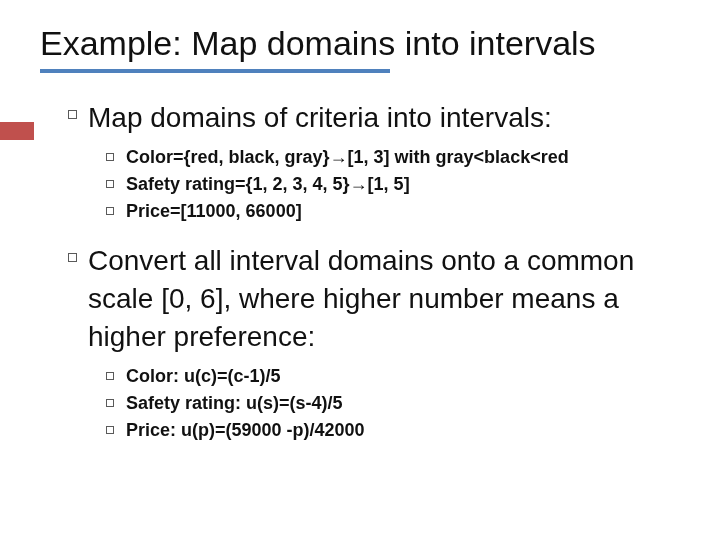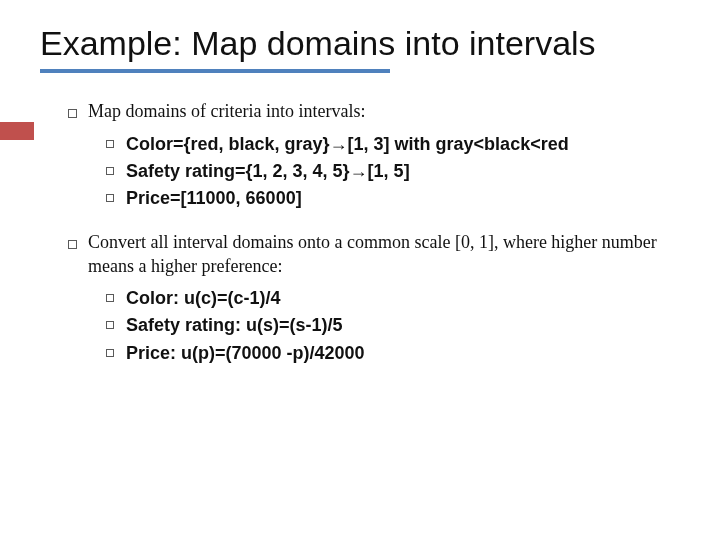--- a/index.html
+++ b/index.html
@@ -3,21 +3,21 @@
 <meta charset="utf-8">
 <style>
   * { margin: 0; padding: 0; box-sizing: border-box; }
   html, body { width: 720px; height: 540px; background: #fff; font-family: Arial, Helvetica, sans-serif; color: #111; }
   .slide { width: 720px; height: 540px; position: relative; padding: 24px 20px 20px 40px; }
   .title-block { margin-bottom: 6px; }
   .title { font-size: 34px; line-height: 1.15; font-weight: 400; letter-spacing: 0px; }
   .title-rule { height: 4px; background: #4f81bd; width: 350px; margin-top: 6px; }
   .accent-bar { position: absolute; left: 0; top: 122px; width: 34px; height: 18px; background: #c0504d; }
   .content { margin-top: 26px; padding-left: 28px; }
-  .l1 { font-size: 18px; line-height: 1.35; margin-bottom: 8px; display: flex; font-family: Liberation Serif, serif; }
+  .l1 { font-size: 28px; line-height: 1.35; margin-bottom: 8px; display: flex; }
   .l1 .bullet { width: 20px; flex: 0 0 20px; font-size: 14px; padding-top: 6px; }
   .l1 .txt { flex: 1; }
   .sub { padding-left: 38px; margin-top: 4px; font-weight: bold; }
   .l2 { font-size: 18px; line-height: 1.4; margin-bottom: 2px; display: flex; }
   .l2 .bullet { width: 20px; flex: 0 0 20px; font-size: 12px; padding-top: 4px; }
   .l2 .txt { flex: 1; }
   .square-open { display:inline-block; width:9px; height:9px; border:1.5px solid #5a5a5a; margin-top:4px; }
   .square-small { display:inline-block; width:8px; height:8px; border:1.5px solid #5a5a5a; margin-top:4px; }
   .group { margin-bottom: 18px; }
 </style>
@@ -50,32 +50,32 @@
         <div class="l2">
           <span class="bullet"><span class="square-small"></span></span>
           <span class="txt">Price=[11000, 66000]</span>
         </div>
       </div>
     </div>
 
     <div class="group">
       <div class="l1">
         <span class="bullet"><span class="square-open"></span></span>
-        <span class="txt">Convert all interval domains onto a common scale [0, 1], where higher number means a higher preference:</span>
+        <span class="txt">Convert all interval domains onto a common scale [0, 6], where higher number means a higher preference:</span>
       </div>
       <div class="sub">
         <div class="l2">
           <span class="bullet"><span class="square-small"></span></span>
-          <span class="txt">Color: u(c)=(c-1)/4</span>
+          <span class="txt">Color: u(c)=(c-1)/5</span>
         </div>
         <div class="l2">
           <span class="bullet"><span class="square-small"></span></span>
-          <span class="txt">Safety rating: u(s)=(s-1)/5</span>
+          <span class="txt">Safety rating: u(s)=(s-4)/5</span>
         </div>
         <div class="l2">
           <span class="bullet"><span class="square-small"></span></span>
-          <span class="txt">Price: u(p)=(70000 -p)/42000</span>
+          <span class="txt">Price: u(p)=(59000 -p)/42000</span>
         </div>
       </div>
     </div>
 
   </div>
 </div>
 
 </body></html>

